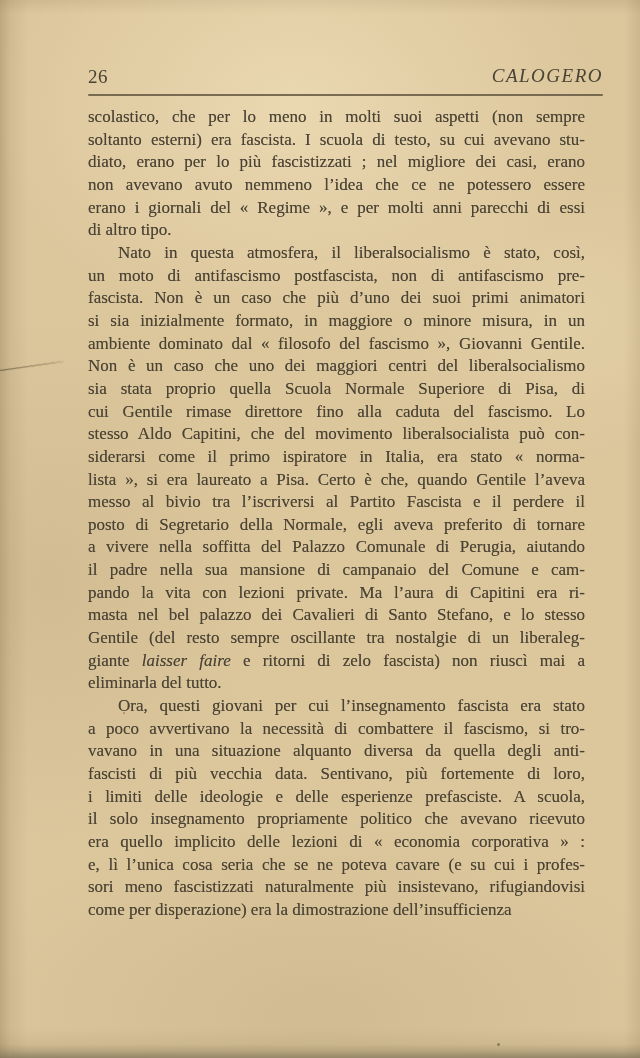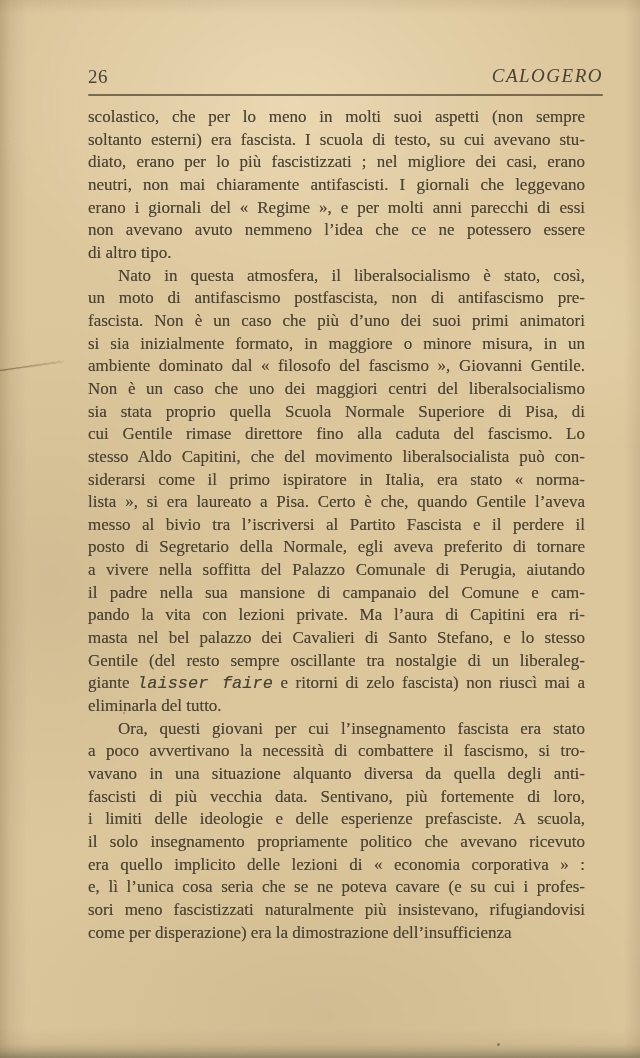--- a/index.html
+++ b/index.html
@@ -46,37 +46,36 @@
   .crease{
     position:absolute;left:0;top:370px;width:64px;height:1px;
     background:linear-gradient(90deg, rgba(84,72,48,.65), rgba(84,72,48,.25) 85%, rgba(84,72,48,0));
     transform:rotate(-8deg);transform-origin:left center;
     box-shadow:0 0 1px rgba(84,72,48,.4);
   }
   .speck{position:absolute;border-radius:50%;background:rgba(90,76,52,.55);}
   .speck.s1{left:540px;top:820px;width:9px;height:1px;border-radius:0;}
   .speck.s2{left:497px;top:1043px;width:3px;height:3px;}
   .speck.s3{left:123px;top:712px;width:2px;height:2px;background:rgba(150,70,50,.5);}
-  i{font-style:italic;font-family:Liberation Mono, monospace;}
+  i{font-style:italic;}
 </style>
 </head>
 <body>
 
 <div class="scan">
   <span class="pagenum">26</span>
   <span class="runhead">CALOGERO</span>
   <div class="rule"></div>
   <div class="body">
       <div class="para">
         <div class="line"><span>scolastico, che per lo meno in molti suoi aspetti (non sempre</span></div>
         <div class="line"><span>soltanto esterni) era fascista. I scuola di testo, su cui avevano stu-</span></div>
         <div class="line"><span>diato, erano per lo più fascistizzati ; nel migliore dei casi, erano</span></div>
-        <div class="line"><span>neutri, non mai chiaramente antifascisti. I giornali che leggevano</span></div>
+        <div class="line"><span>non avevano avuto nemmeno l’idea che ce ne potessero essere</span></div>
         <div class="line"><span>erano i giornali del « Regime », e per molti anni parecchi di essi</span></div>
-        <div class="line"><span>non avevano avuto nemmeno l’idea che ce ne potessero essere</span></div>
         <div class="line pend"><span>di altro tipo.</span></div>
       </div>
       <div class="para">
         <div class="line ind"><span>Nato in questa atmosfera, il liberalsocialismo è stato, così,</span></div>
         <div class="line"><span>un moto di antifascismo postfascista, non di antifascismo pre-</span></div>
         <div class="line"><span>fascista. Non è un caso che più d’uno dei suoi primi animatori</span></div>
         <div class="line"><span>si sia inizialmente formato, in maggiore o minore misura, in un</span></div>
         <div class="line"><span>ambiente dominato dal « filosofo del fascismo », Giovanni Gentile.</span></div>
         <div class="line"><span>Non è un caso che uno dei maggiori centri del liberalsocialismo</span></div>
         <div class="line"><span>sia stata proprio quella Scuola Normale Superiore di Pisa, di</span></div>

